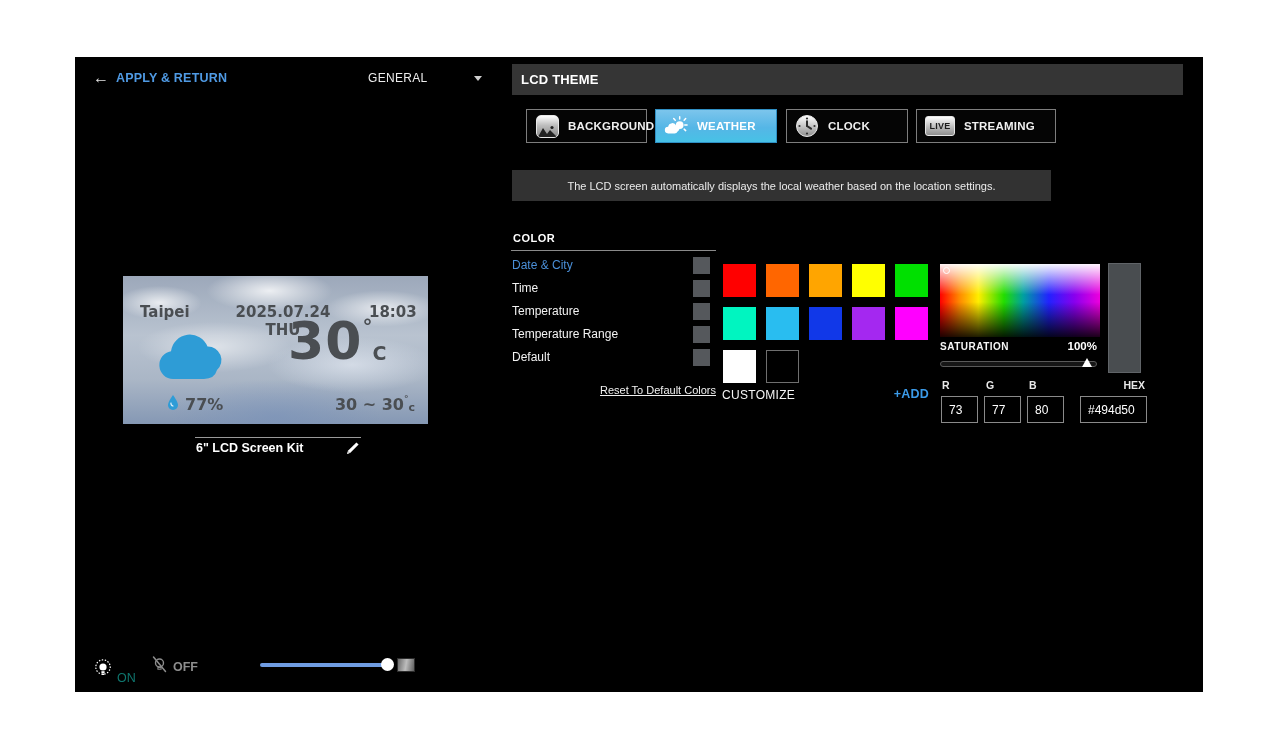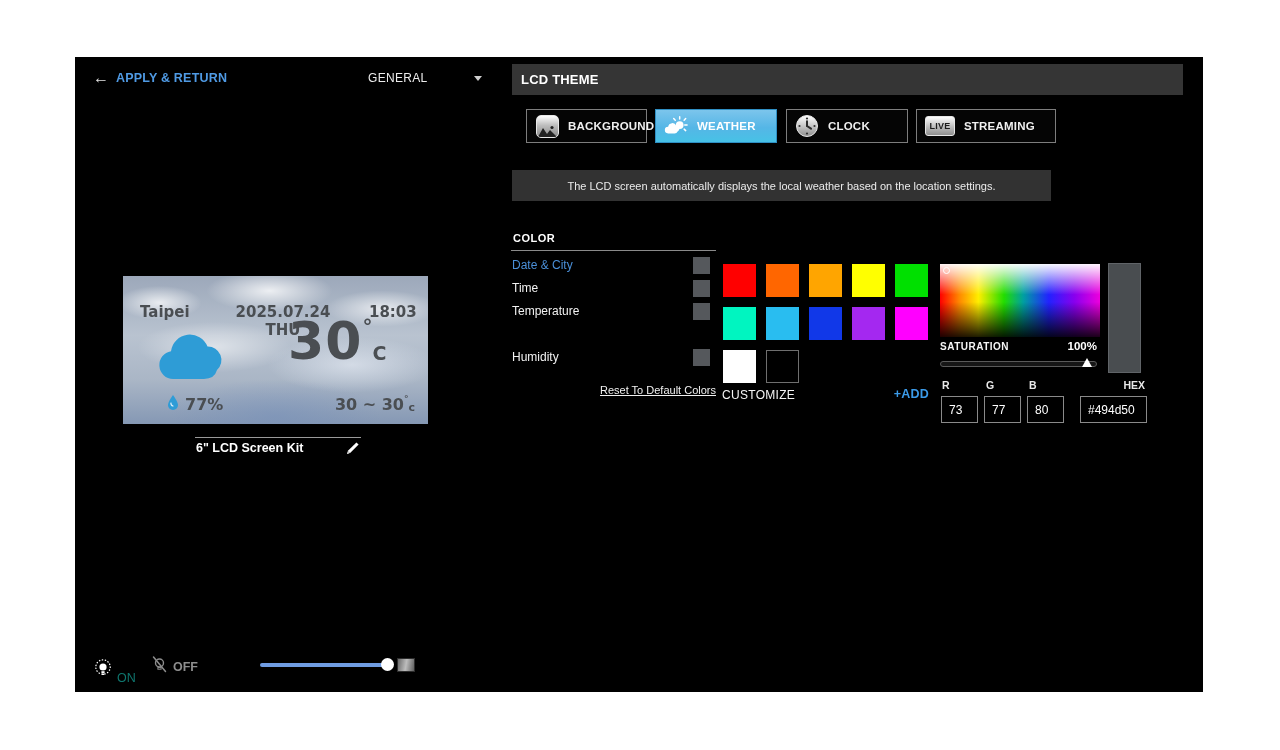--- a/index.html
+++ b/index.html
@@ -178,22 +178,26 @@
       <span class="sw" style="background: rgb(85, 88, 92);"></span>
     </div>
     <div class="citem" style="top:220px;">
       <span class="lbl">Time</span>
       <span class="sw" style="background: rgb(85, 88, 92);"></span>
     </div>
     <div class="citem" style="top:243px;">
       <span class="lbl">Temperature</span>
       <span class="sw" style="background: rgb(85, 88, 92);"></span>
     </div>
+    <div class="citem" style="top:266px;">
+      <span class="lbl">Temperature Range</span>
+      <span class="sw" style="background: rgb(85, 88, 92);"></span>
+    </div>
     <div class="citem" style="top:289px;">
-      <span class="lbl">Humidity</span>
+      <span class="lbl">Default</span>
       <span class="sw" style="background: rgb(85, 88, 92);"></span>
     </div>
 
     <div class="reset-link">Reset To Default Colors</div>
 
     <div class="pal" style="left: 648px; top: 207px; background: rgb(255, 0, 0);"></div>
     <div class="pal" style="left: 691px; top: 207px; background: rgb(255, 102, 0);"></div>
     <div class="pal" style="left: 734px; top: 207px; background: rgb(255, 165, 0);"></div>
     <div class="pal" style="left: 777px; top: 207px; background: rgb(255, 255, 0);"></div>
     <div class="pal" style="left: 820px; top: 207px; background: rgb(0, 224, 0);"></div>

